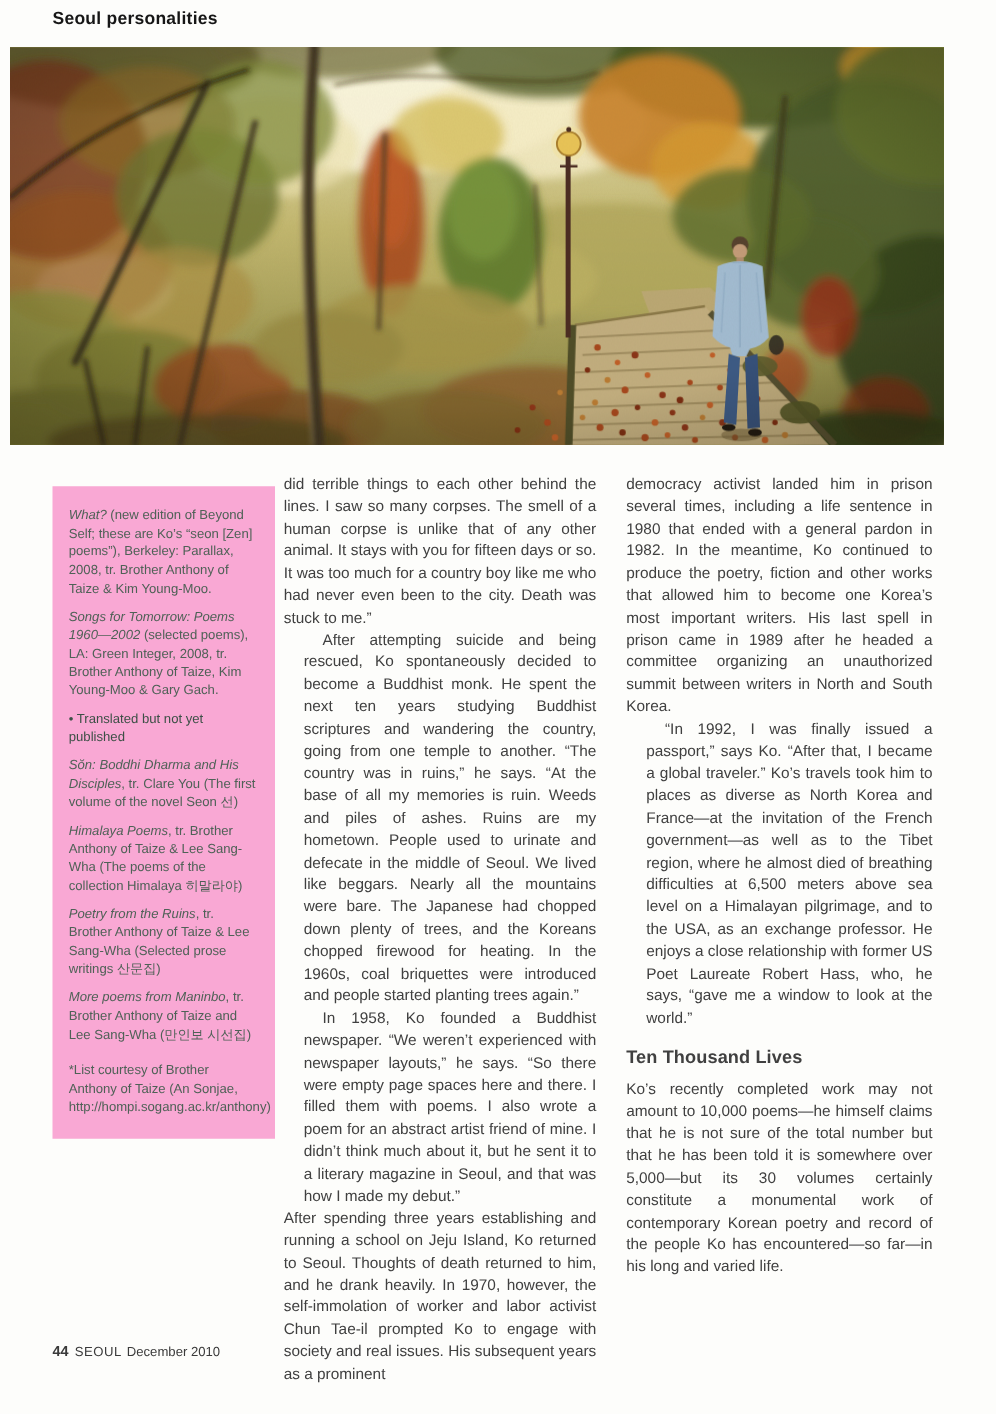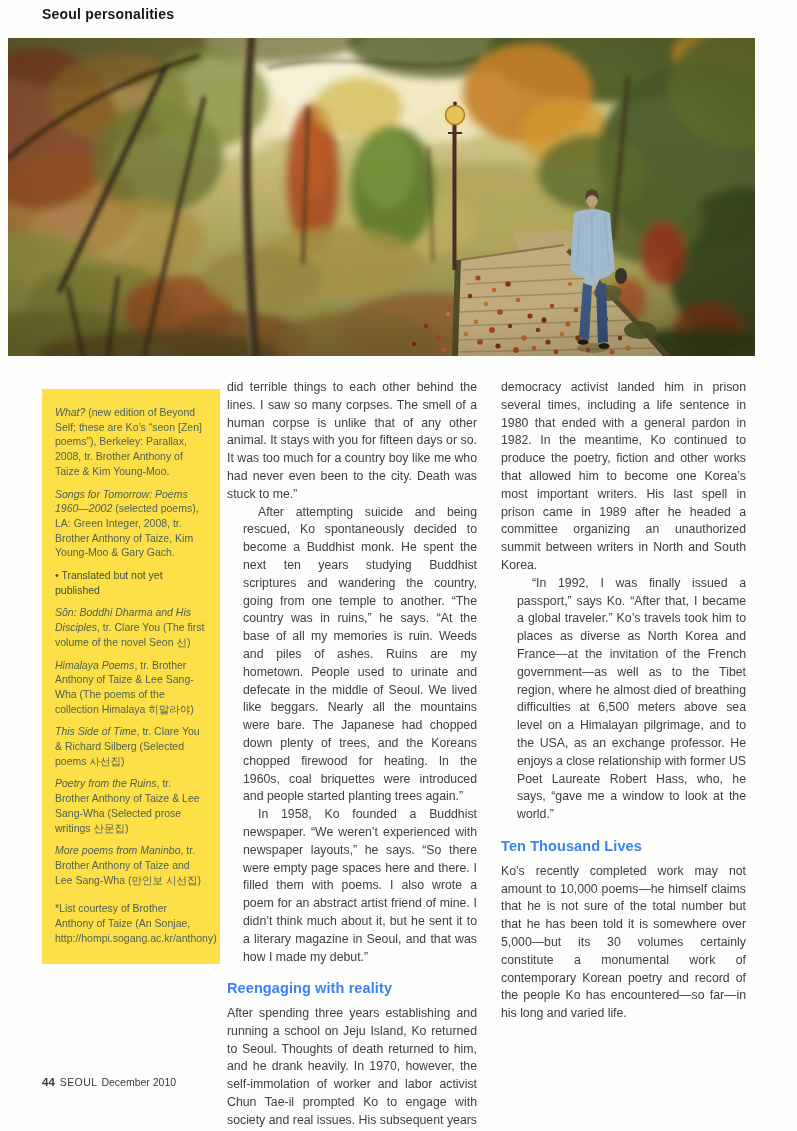--- a/index.html
+++ b/index.html
@@ -11,35 +11,35 @@
     position:absolute;left:42px;top:6px;font-size:14px;font-weight:700;
     color:#161616;letter-spacing:.2px;
   }
   .photo-wrap{
     position:absolute;left:8px;top:38px;width:747px;height:318px;overflow:hidden;
     background:#b9ab6a;
   }
   .photo-wrap svg{display:block;width:100%;height:100%;}
   .sidebar{
     position:absolute;left:42px;top:389px;width:178px;box-sizing:border-box;
-    background:#fde047;padding:16px 13px 18px 13px;color:#4f6157;
+    background:#f9a8d4;padding:16px 13px 18px 13px;color:#4f6157;
     font-size:10.5px;line-height:14.7px;
   }
   .sidebar p{margin:0 0 8px 0;}
   .sidebar p:last-child{margin-bottom:0;}
   .sidebar i{font-style:italic;}
   .sb-bullet{font-weight:normal;color:#3c4f46;}
   .sb-foot{padding-top:6px;}
   .col{position:absolute;top:379px;font-size:12.3px;line-height:17.8px;color:#404040;}
   .col-mid{left:227px;width:250px;}
   .col-right{left:501px;width:245px;}
   .col p{margin:0;text-align:justify;}
   .col p.ind{text-indent:15px;margin-left:16px;}
   .col h2{
-    font-size:14.5px;font-weight:700;color:#3b82f6;margin:14px 0 7px 0;
+    font-size:14.5px;font-weight:700;color:#404040;margin:14px 0 7px 0;
     text-align:left;letter-spacing:.1px;
   }
   .col h2 i{font-style:italic;}
   .page-footer{
     position:absolute;left:42px;top:1076px;font-size:10.5px;color:#3a3a3a;
   }
   .page-footer .pg{font-weight:700;font-size:11.5px;margin-right:5px;}
   .page-footer .mag{letter-spacing:.4px;margin-right:4px;}
 </style>
 </head>
@@ -231,31 +231,29 @@
     <rect width="747" height="318" filter="url(#grain)" opacity="0.10"></rect>
   </svg>
 </div>
 
 <aside class="sidebar">
   <p class="sb"><i>What?</i><span> (new edition of Beyond Self; these are Ko’s “seon [Zen] poems”), Berkeley: Parallax, 2008, tr. Brother Anthony of Taize &amp; Kim Young-Moo.</span></p>
   <p class="sb"><i>Songs for Tomorrow: Poems 1960—2002</i><span> (selected poems), LA: Green Integer, 2008, tr. Brother Anthony of Taize, Kim Young-Moo &amp; Gary Gach.</span></p>
   <p class="sb sb-bullet"><span>•</span> <span>Translated but not yet published</span></p>
   <p class="sb"><i>Sŏn: Boddhi Dharma and His Disciples</i><span>, tr. Clare You (The first volume of the novel Seon 선)</span></p>
   <p class="sb"><i>Himalaya Poems</i><span>, tr. Brother Anthony of Taize &amp; Lee Sang-Wha (The poems of the collection Himalaya 히말라야)</span></p>
-  <p class="sb"><i>This Side of Time</i><span>, tr. Clare You &amp; Richard Silberg (Selected poems 사선집)</span></p>
   <p class="sb"><i>Poetry from the Ruins</i><span>, tr. Brother Anthony of Taize &amp; Lee Sang-Wha (Selected prose writings 산문집)</span></p>
   <p class="sb"><i>More poems from Maninbo</i><span>, tr. Brother Anthony of Taize and Lee Sang-Wha (만인보 시선집)</span></p>
   <p class="sb sb-foot">*List courtesy of Brother Anthony of Taize (An Sonjae, http://hompi.sogang.ac.kr/anthony)</p>
 </aside>
 
 <section class="col col-mid">
   <p>did terrible things to each other behind the lines. I saw so many corpses. The smell of a human corpse is unlike that of any other animal. It stays with you for fifteen days or so. It was too much for a country boy like me who had never even been to the city. Death was stuck to me.”</p>
   <p class="ind">After attempting suicide and being rescued, Ko spontaneously decided to become a Buddhist monk. He spent the next ten years studying Buddhist scriptures and wandering the country, going from one temple to another. “The country was in ruins,” he says. “At the base of all my memories is ruin. Weeds and piles of ashes. Ruins are my hometown. People used to urinate and defecate in the middle of Seoul. We lived like beggars. Nearly all the mountains were bare. The Japanese had chopped down plenty of trees, and the Koreans chopped firewood for heating. In the 1960s, coal briquettes were introduced and people started planting trees again.”</p>
   <p class="ind">In 1958, Ko founded a Buddhist newspaper. “We weren’t experienced with newspaper layouts,” he says. “So there were empty page spaces here and there. I filled them with poems. I also wrote a poem for an abstract artist friend of mine. I didn’t think much about it, but he sent it to a literary magazine in Seoul, and that was how I made my debut.”</p>
-  <h2>Reengaging with reality</h2>
   <p>After spending three years establishing and running a school on Jeju Island, Ko returned to Seoul. Thoughts of death returned to him, and he drank heavily. In 1970, however, the self-immolation of worker and labor activist Chun Tae-il prompted Ko to engage with society and real issues. His subsequent years as a prominent</p>
 </section>
 
 <section class="col col-right">
   <p>democracy activist landed him in prison several times, including a life sentence in 1980 that ended with a general pardon in 1982. In the meantime, Ko continued to produce the poetry, fiction and other works that allowed him to become one Korea’s most important writers. His last spell in prison came in 1989 after he headed a committee organizing an unauthorized summit between writers in North and South Korea.</p>
   <p class="ind">“In 1992, I was finally issued a passport,” says Ko. “After that, I became a global traveler.” Ko’s travels took him to places as diverse as North Korea and France—at the invitation of the French government—as well as to the Tibet region, where he almost died of breathing difficulties at 6,500 meters above sea level on a Himalayan pilgrimage, and to the USA, as an exchange professor. He enjoys a close relationship with former US Poet Laureate Robert Hass, who, he says, “gave me a window to look at the world.”</p>
   <h2>Ten Thousand Lives</h2>
   <p>Ko’s recently completed work may not amount to 10,000 poems—he himself claims that he is not sure of the total number but that he has been told it is somewhere over 5,000—but its 30 volumes certainly constitute a monumental work of contemporary Korean poetry and record of the people Ko has encountered—so far—in his long and varied life.</p>
 </section>
 

